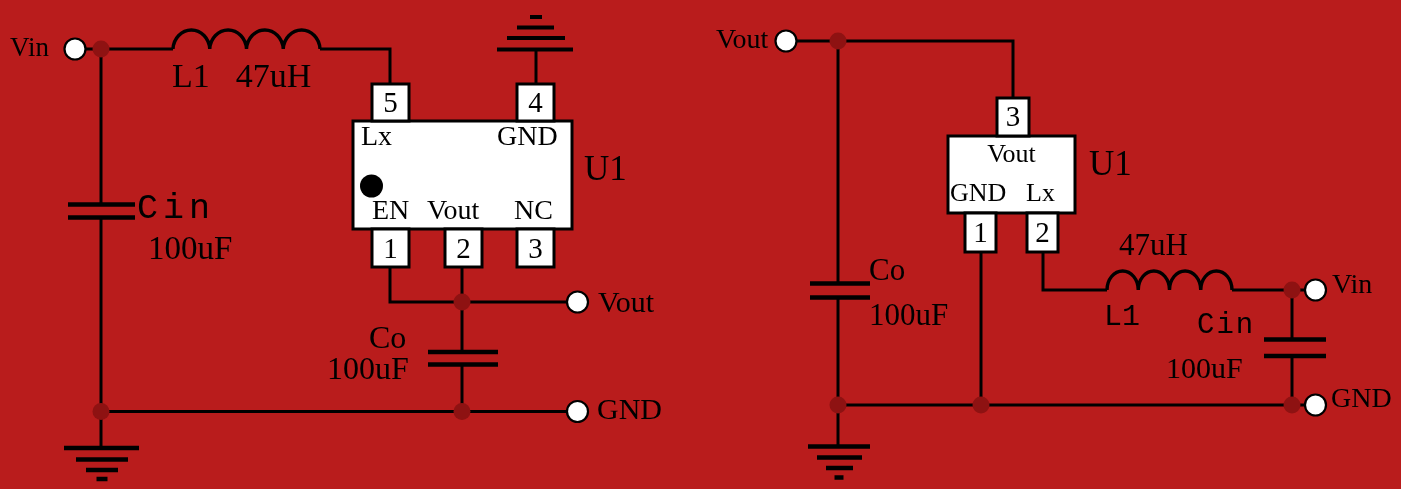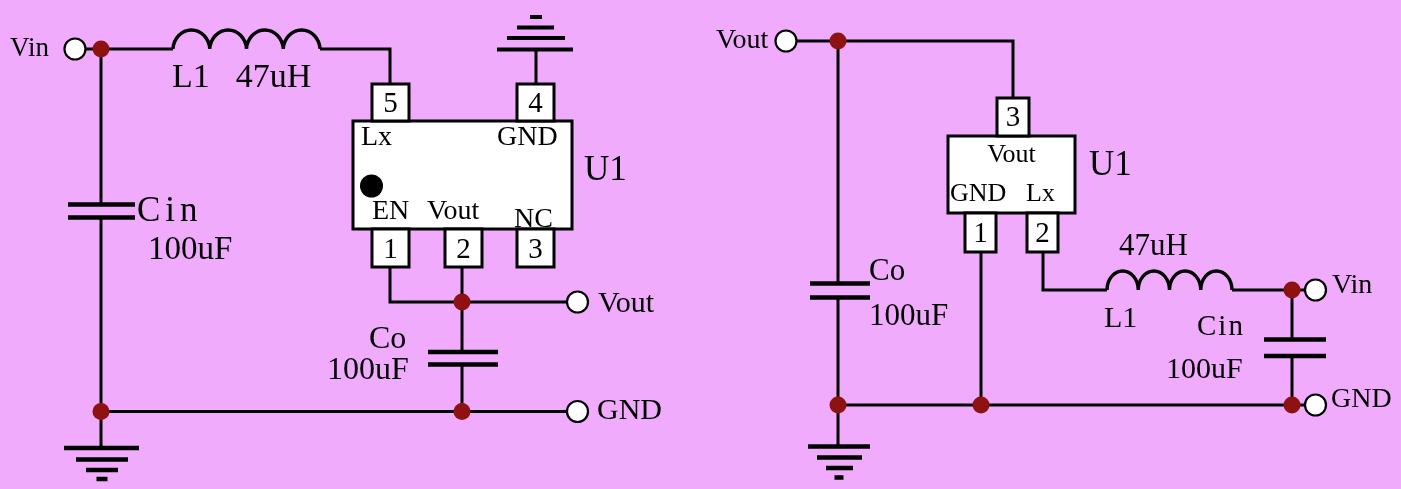--- a/index.html
+++ b/index.html
@@ -1,31 +1,31 @@
 <!DOCTYPE html>
 <html><head>
 <meta charset="utf-8">
 <style>
   html,body { margin:0; padding:0; background:#ffffff; }
   .canvas {
     position:relative;
     width:1401px; height:489px;
-    background:#f0abfc;
+    background:#b91c1c;
     overflow:hidden;
     font-family:"Liberation Serif","DejaVu Serif",serif;
   }
   .canvas svg { position:absolute; left:0; top:0; }
   .lbl {
     position:absolute;
     color:#000000;
     line-height:1;
     white-space:nowrap;
     font-family:"Liberation Serif","DejaVu Serif",serif;
   }
-  .mono { font-family:Liberation Serif, serif; }
+  .mono { font-family:Liberation Mono, monospace; }
   .ctr { text-align:center; }
   .ind-lbl { display:flex; gap:26px; }
 </style>
 </head>
 <body>
 
 <div class="canvas">
 
   <svg width="1401" height="489" viewBox="0 0 1401 489">
 
@@ -157,21 +157,21 @@
   <div class="lbl mono" style="left:137px; top:192px; font-size:35px; letter-spacing:5px;">Cin</div>
   <div class="lbl" style="left:148px; top:232px; font-size:33px;">100uF</div>
 
   <div class="lbl ctr" style="left:372px; top:88px; width:37px; font-size:29px;">5</div>
   <div class="lbl ctr" style="left:517px; top:88px; width:37px; font-size:29px;">4</div>
 
   <div class="lbl" style="left:361px; top:122px; font-size:28px;">Lx</div>
   <div class="lbl" style="left:497px; top:122px; font-size:28px;">GND</div>
   <div class="lbl" style="left:372px; top:196px; font-size:28px;text-align:right;">EN</div>
   <div class="lbl" style="left:427px; top:196px; font-size:28px;">Vout</div>
-  <div class="lbl" style="left:514px; top:204px; font-size:28px;">NC</div>
+  <div class="lbl" style="left:514px; top:196px; font-size:28px;">NC</div>
 
   <div class="lbl" style="left:584px; top:151px; font-size:35px;">U1</div>
 
   <div class="lbl ctr" style="left:372px; top:234px; width:37px; font-size:29px;">1</div>
   <div class="lbl ctr" style="left:445px; top:234px; width:37px; font-size:29px;">2</div>
   <div class="lbl ctr" style="left:517px; top:234px; width:37px; font-size:29px;">3</div>
 
   <div class="lbl" style="left:369px; top:321px; font-size:32px;">Co</div>
   <div class="lbl" style="left:327px; top:352px; font-size:32px;">100uF</div>
 

